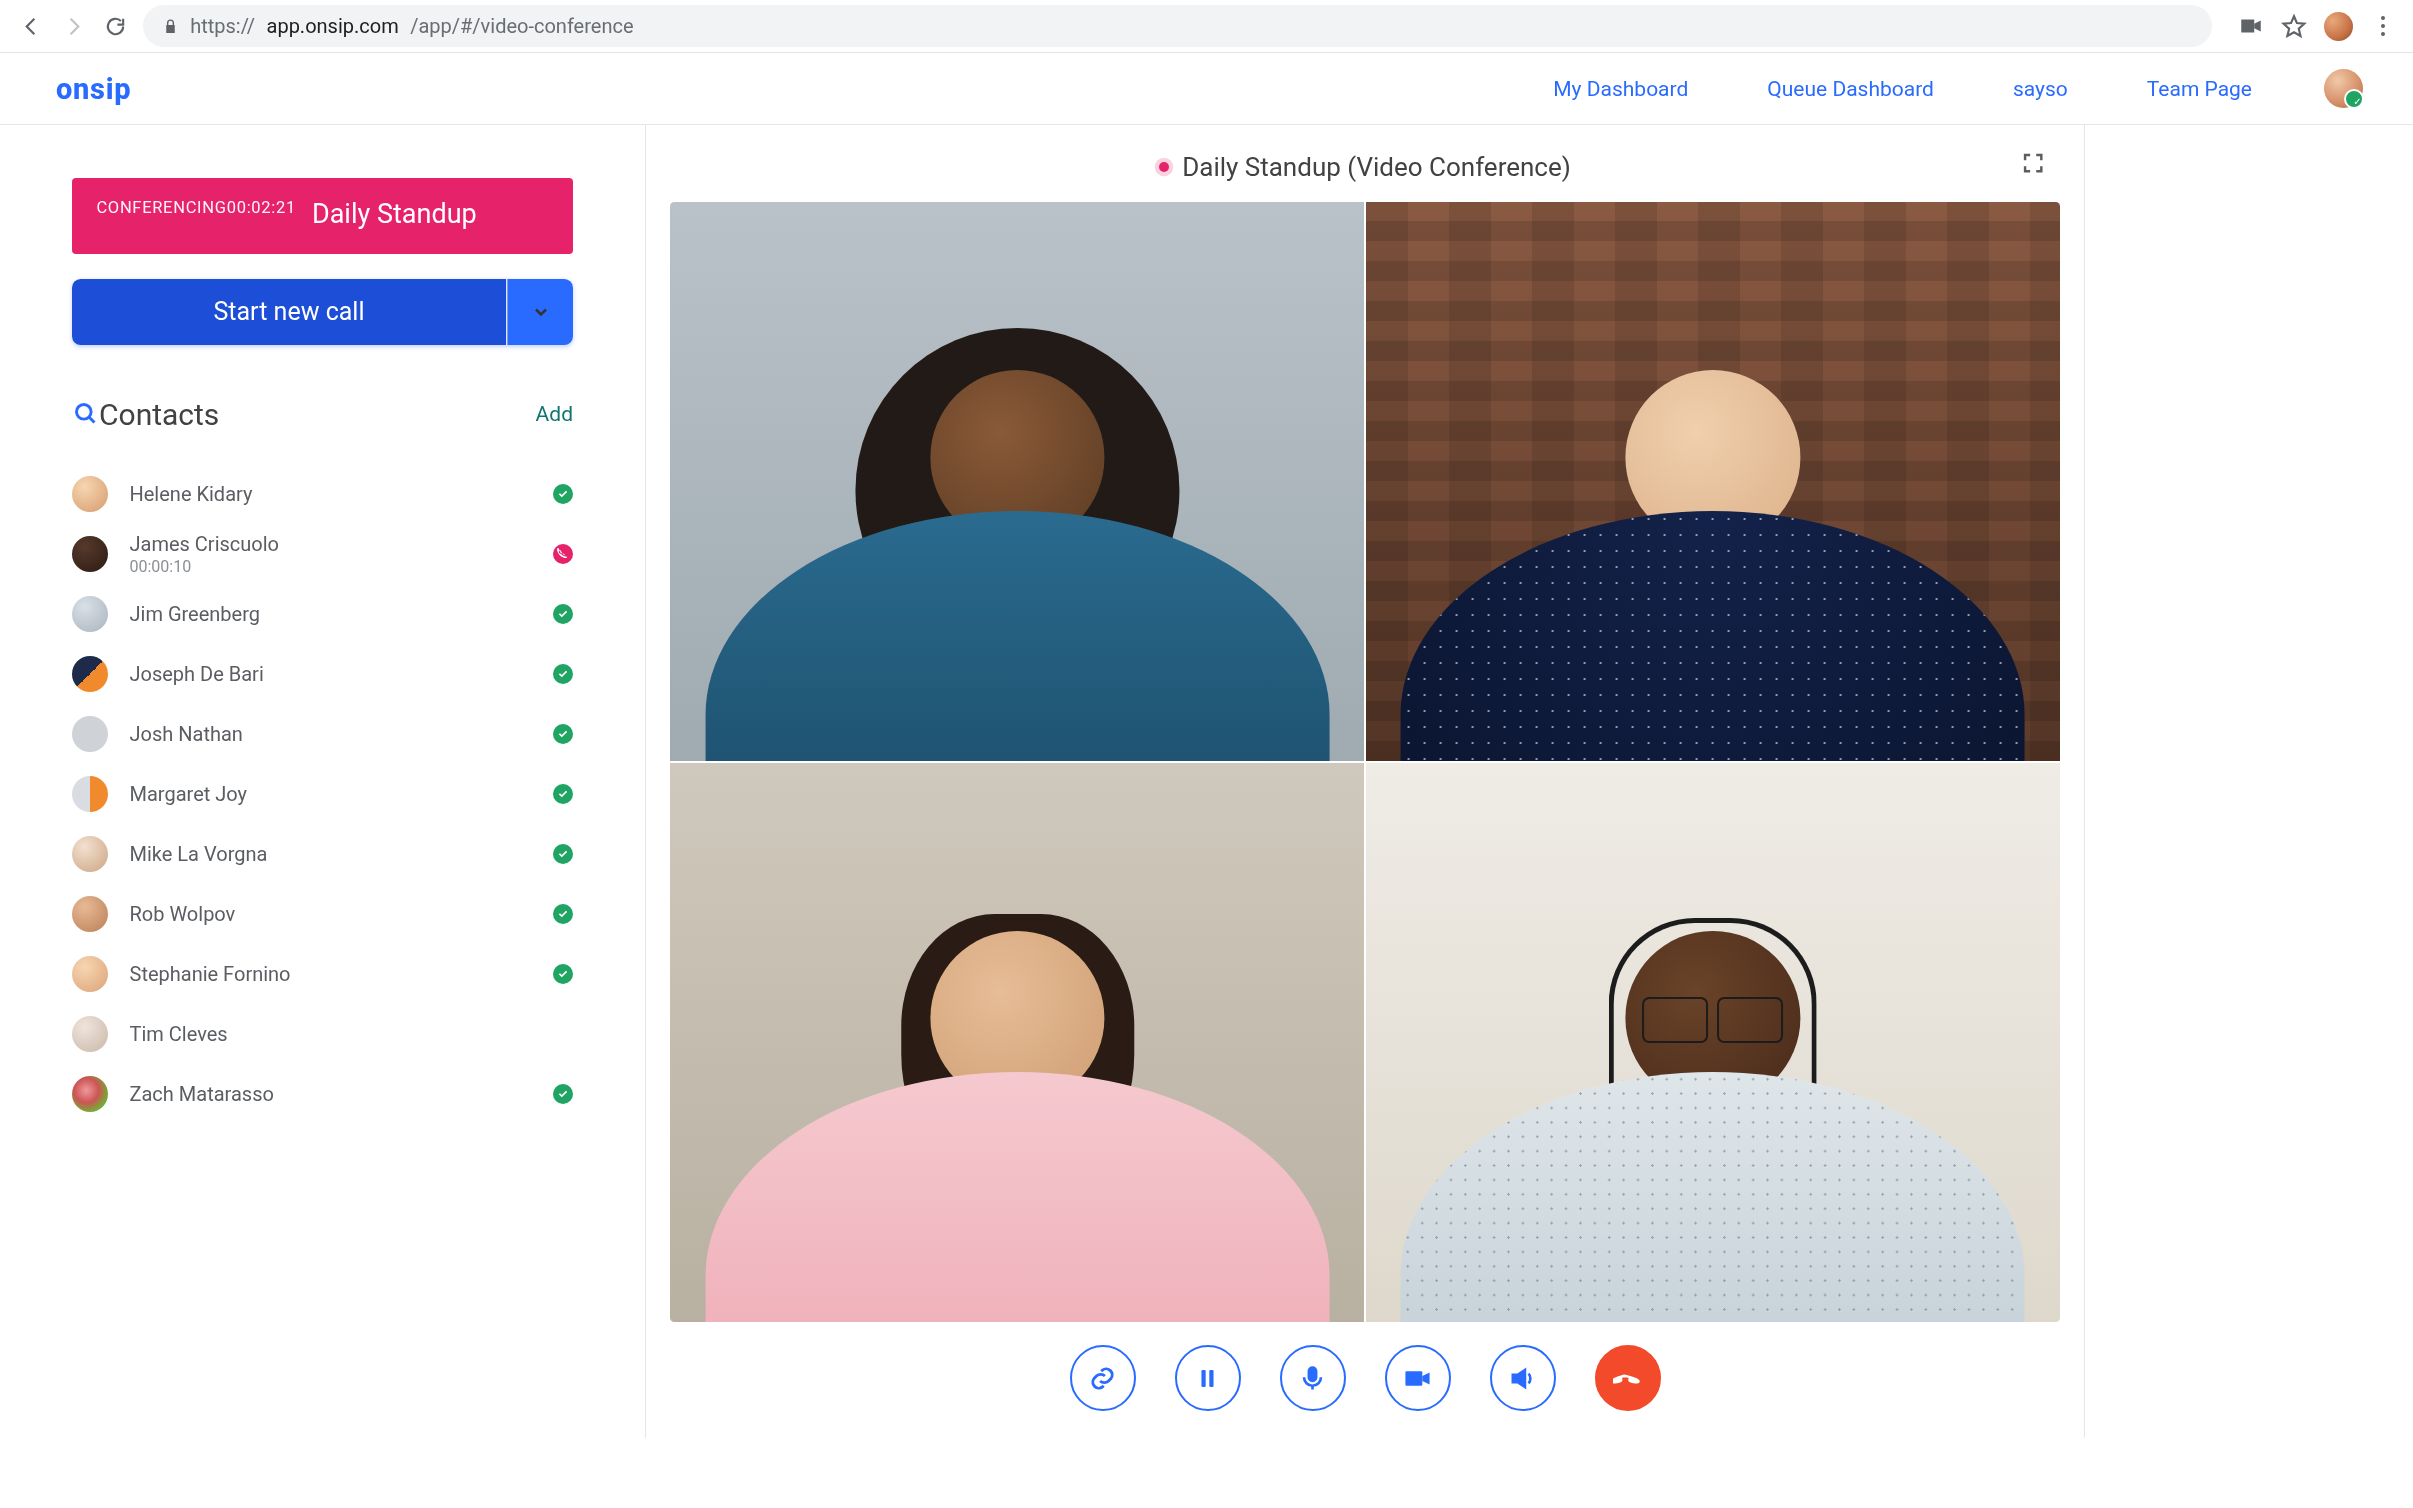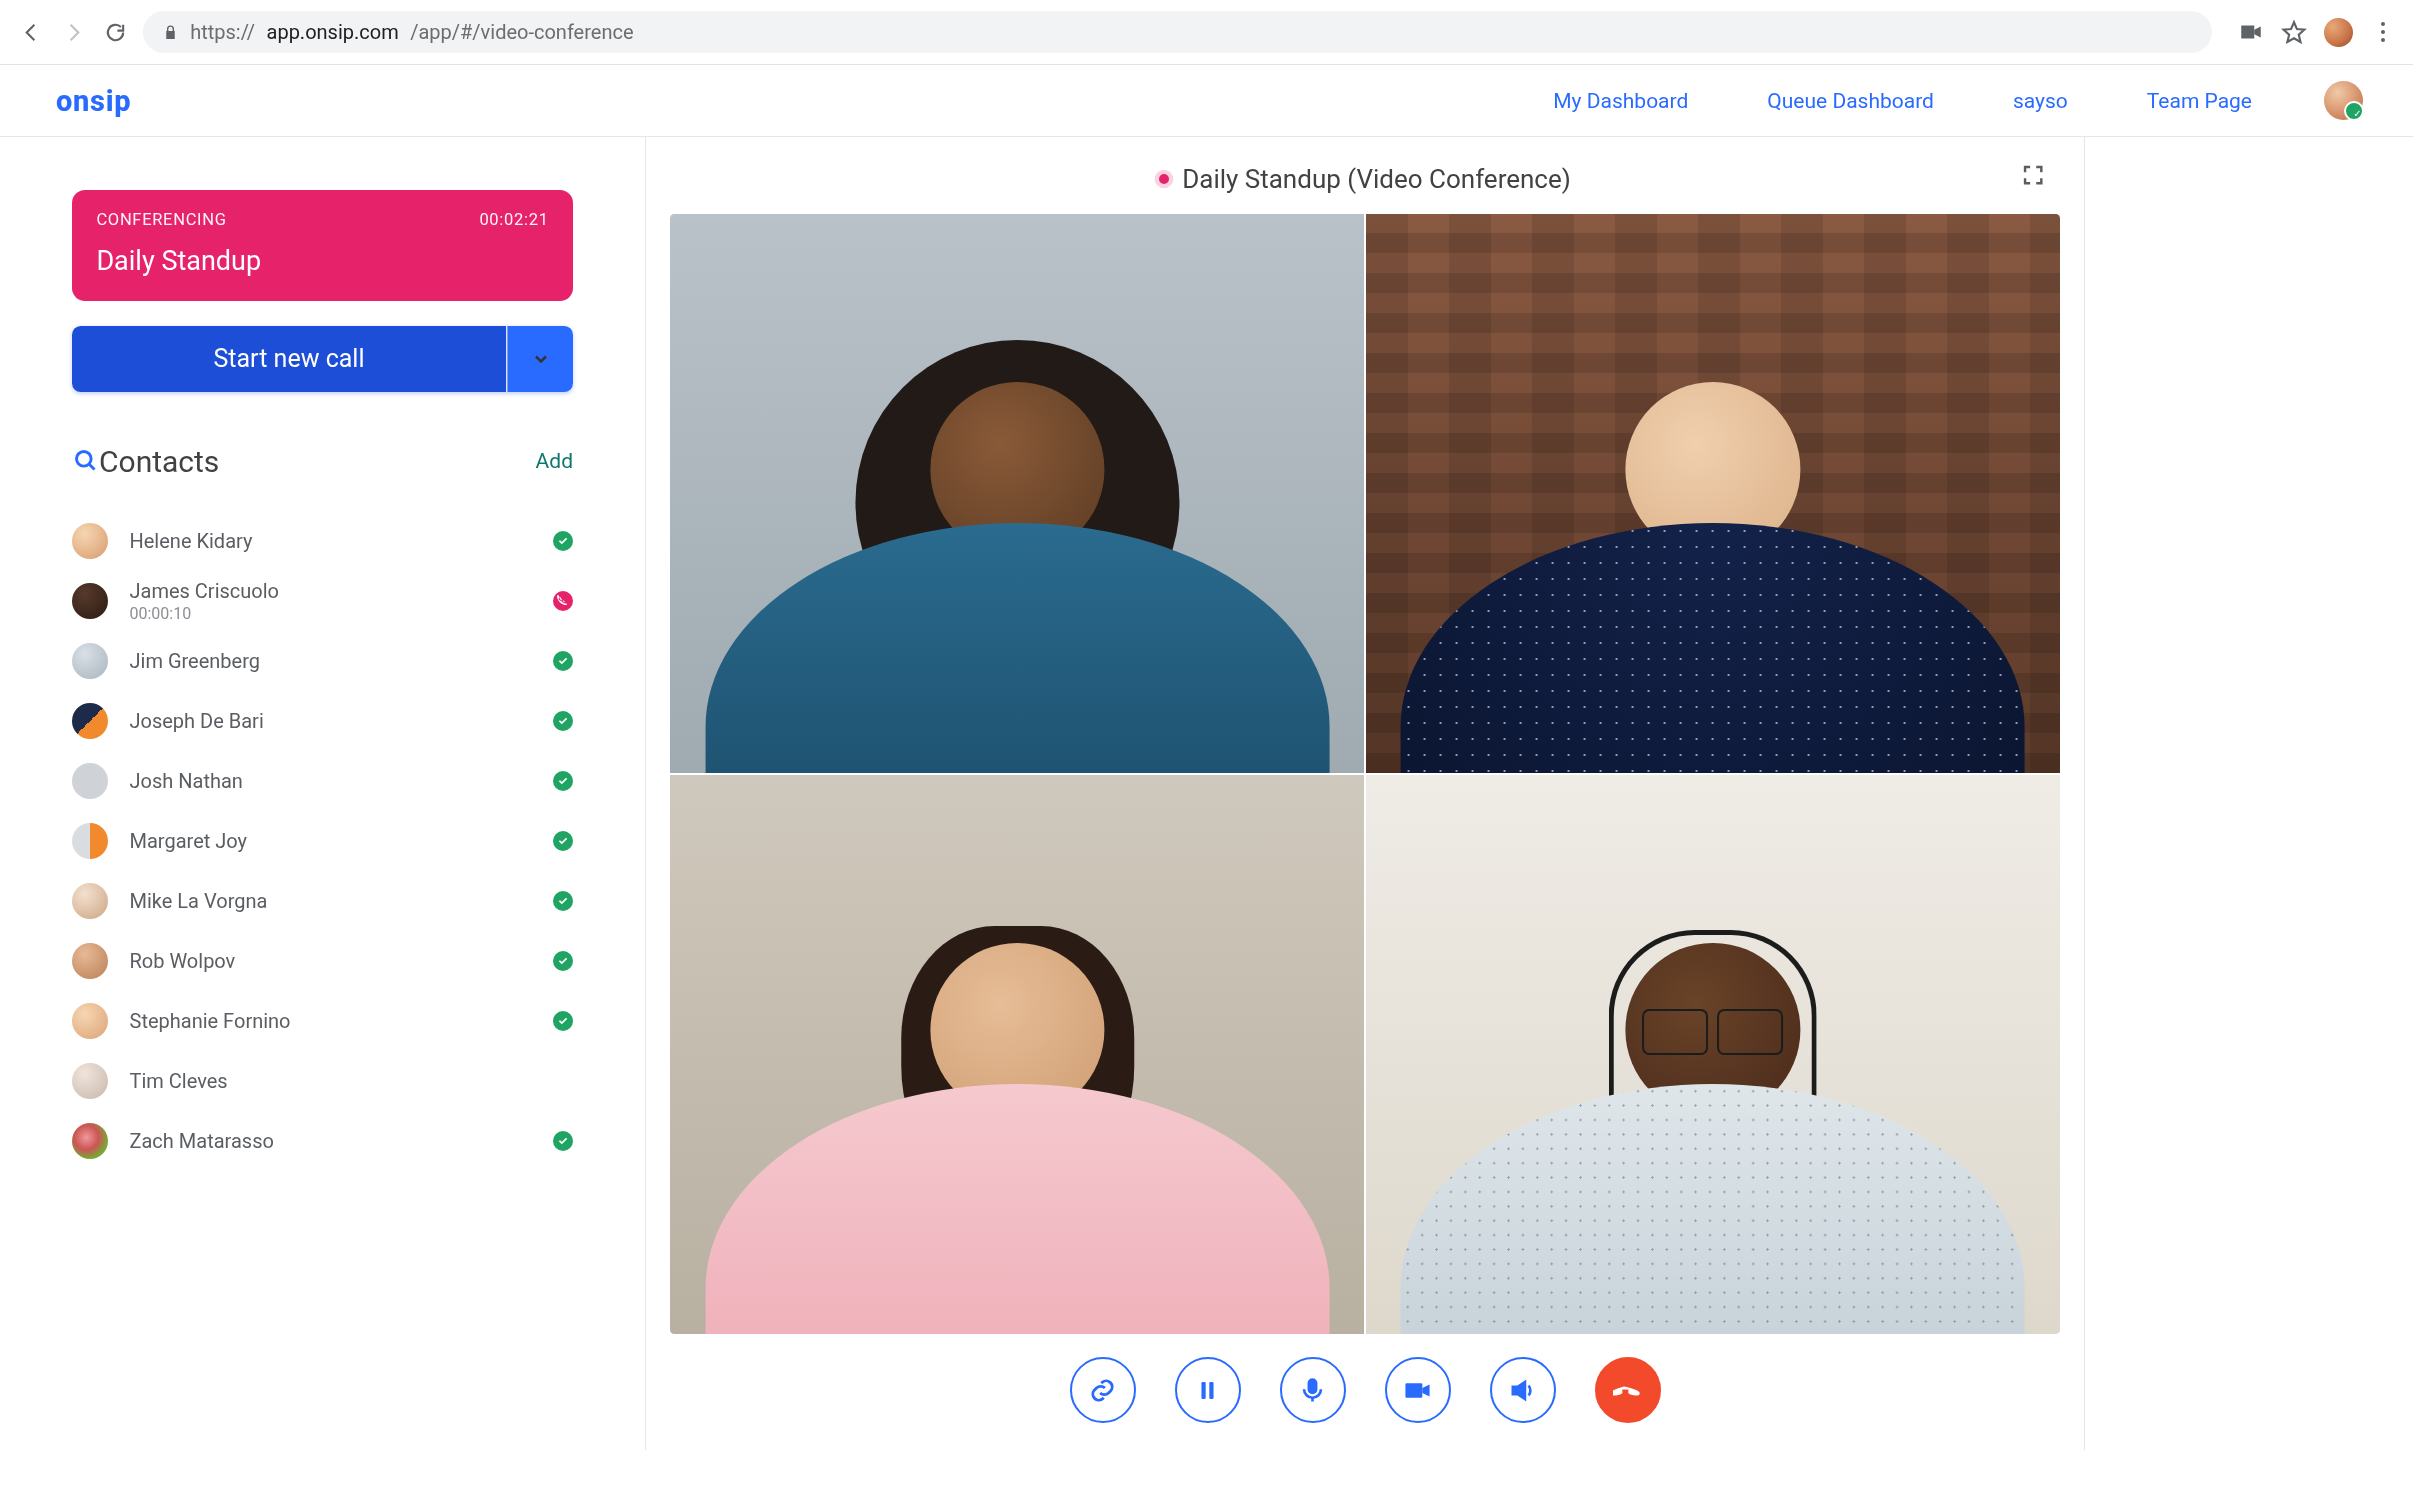--- a/index.html
+++ b/index.html
@@ -30,21 +30,21 @@
   }
   .tab .favicon::after{content:"";width:10px;height:10px;border-radius:50%;border:2.2px solid #fff;}
   .tab .rec-dot{width:13px;height:13px;border-radius:50%;background:#e6322e;margin-left:auto;}
   .tab .close-x{font-size:20px;color:#666;margin-left:10px;}
   .new-tab{
     width:29px;height:29px;display:flex;align-items:center;justify-content:center;
     font-size:26px;color:#555;margin-left:14.4px;margin-bottom:10px;cursor:pointer;
   }
 
   .addr-bar{
-    background:#fff;height:65px;display:flex;align-items:center;padding:0 17px;gap:13px;
+    background:#fff;height:53px;display:flex;align-items:center;padding:0 17px;gap:13px;
     border-bottom:0.7px solid #e2e2e2;
   }
   .nav-ico{
     width:29px;height:29px;display:flex;align-items:center;justify-content:center;
     color:#5f6368;cursor:pointer;
   }
   .nav-ico.disabled{color:#c1c2c4;cursor:default;}
   .nav-ico svg{width:23px;height:23px;}
   .url-box{
     flex:1;background:#f1f3f4;height:42px;border-radius:21.5px;display:flex;align-items:center;
@@ -76,22 +76,22 @@
   .user-bubble .check{position:absolute;right:1.4px;bottom:0.7px;font-size:10px;color:#fff;z-index:2;}
 
   .app-body{display:flex;height:calc(100% - 195px);} 
 
   
   .sidebar{
     width:646px;border-right:0.7px solid #e6e6e6;padding:53px 72px 29px 72px;
     overflow-y:auto;
   }
   .conf-card{
-    background:#e6226a;color:#fff;border-radius:13px;padding:20px 24.4px 24.4px;
-    display:flex;flex-direction:column;gap:16px;
+    background:#e6226a;color:#fff;border-radius:4px;padding:20px 24.4px 24.4px;
+    display:flex;flex-direction:row;gap:16px;
   }
   .conf-card .row1{display:flex;justify-content:space-between;font-size:16.5px;letter-spacing:0.7px;opacity:.95;}
   .conf-card .title{font-size:27px;font-weight:400;}
   .start-call{
     margin-top:24.4px;height:66px;border-radius:8.6px;display:flex;overflow:hidden;
     box-shadow:0 1.4px 4.3px rgba(25,80,230,.25);
   }
   .start-call .main{
     flex:1;background:#1d4ed8;color:#fff;display:flex;align-items:center;justify-content:center;
     font-size:25px;cursor:pointer;

